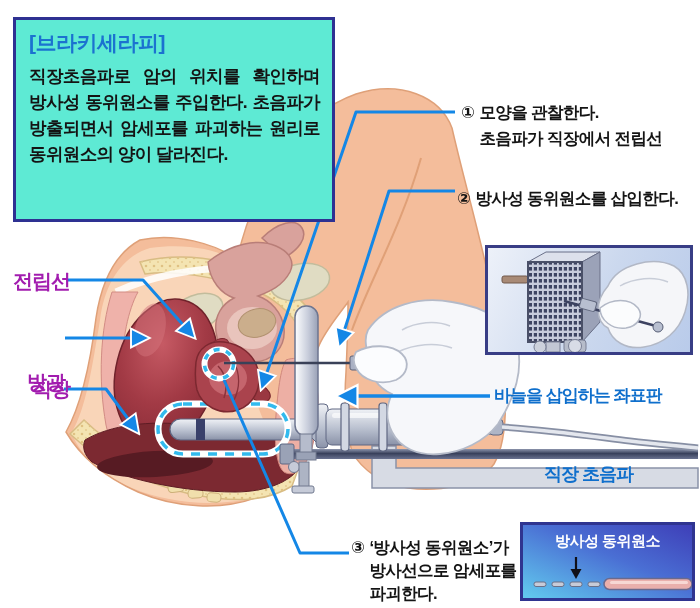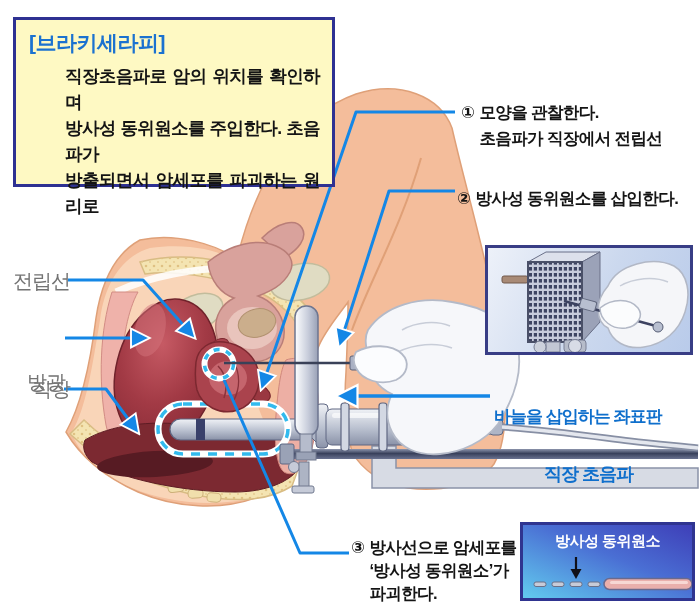--- a/index.html
+++ b/index.html
@@ -1,45 +1,45 @@
 <!DOCTYPE html>
 <html><head>
 <meta charset="utf-8">
 <style>
   html,body{margin:0;padding:0;background:#fff;}
   #stage{position:relative;width:700px;height:608px;background:#ffffff;overflow:hidden;
          font-family:"Liberation Sans","DejaVu Sans",sans-serif;}
   #anatomy-svg{position:absolute;left:0;top:0;width:700px;height:608px;}
 
   
-  .info-box{position:absolute;left:13px;top:17px;width:322px;height:170px;
-            border:3px solid #2E3192;background:#fef9c3;box-sizing:border-box;
+  .info-box{position:absolute;left:13px;top:17px;width:322px;height:205px;
+            border:3px solid #2E3192;background:#5eead4;box-sizing:border-box;
             padding:7px 12px 0 13px;}
   .info-title{color:#1B72D0;font-size:21px;font-weight:bold;letter-spacing:-0.5px;margin:2px 0 6px 0;}
   .info-line{font-size:17.5px;line-height:26px;color:#141414;font-weight:600;
-             letter-spacing:-0.6px;text-align:justify;text-align-last:justify;margin-left:36px;}
+             letter-spacing:-0.6px;text-align:justify;text-align-last:justify;}
   .info-line.last{text-align-last:left;}
 
   
   .step{position:absolute;display:flex;color:#141414;font-weight:600;
         font-size:16.5px;line-height:26px;letter-spacing:-0.6px;}
   .step .num{margin-right:5px;}
   .step1{left:461px;top:99px;}
   .step2{left:457px;top:185px;}
   .step3{left:351px;top:536px;line-height:23px;}
 
   
-  .organ-label{position:absolute;color:#737373;font-weight:normal;font-size:20px;letter-spacing:-1px;}
+  .organ-label{position:absolute;color:#a21caf;font-weight:bold;font-size:20px;letter-spacing:-1px;}
   .lbl-prostate{left:13px;top:268px;}
   .lbl-bladder{left:27px;top:325px;margin-top:44px;}
   .lbl-rectum{left:32px;top:376px;}
 
   
   .equip-label{position:absolute;color:#0F6FCC;font-weight:bold;letter-spacing:-1px;}
-  .lbl-template{left:494px;top:405px;font-size:17px;}
+  .lbl-template{left:494px;top:384px;font-size:17px;}
   .lbl-ultra{left:544px;top:462px;font-size:18px;}
 
   
   .inset-box{position:absolute;left:485px;top:245px;width:208px;height:110px;
              border:3px solid #383D85;box-sizing:border-box;
              background:linear-gradient(115deg,#EDF1F9 0%,#CBD8EE 55%,#B9CBEA 100%);}
   .inset-box svg{display:block;width:100%;height:100%;}
 
   
   .iso-box{position:absolute;left:520px;top:522px;width:175px;height:79px;
@@ -211,40 +211,41 @@
       <path d="M64,389 L106,389 L137,431" marker-end="url(#arr)"></path>
       <path d="M490,396 L340,396" marker-end="url(#arr)" stroke-width="3.5"></path>
     </g>
   </svg>
 
   <div class="info-box">
     <div class="info-title">[브라키세라피]</div>
     <div class="info-line">직장초음파로 암의 위치를 확인하며</div>
     <div class="info-line">방사성 동위원소를 주입한다. 초음파가</div>
     <div class="info-line">방출되면서 암세포를 파괴하는 원리로</div>
+    <div class="info-line last">동위원소의 양이 달라진다.</div>
   </div>
 
   <div class="step step1">
     <span class="num">①</span>
     <div>
       <div>모양을 관찰한다.</div>
       <div>초음파가 직장에서 전립선</div>
     </div>
   </div>
   <div class="step step2">
     <span class="num">②</span>
     <div>
       <div>방사성 동위원소를 삽입한다.</div>
     </div>
   </div>
   <div class="step step3">
     <span class="num">③</span>
     <div>
+      <div>‘방사성 동위원소’가</div>
       <div>방사선으로 암세포를</div>
-      <div>‘방사성 동위원소’가</div>
       <div>파괴한다.</div>
     </div>
   </div>
 
   <div class="organ-label lbl-prostate">전립선</div>
   <div class="organ-label lbl-bladder">방광</div>
   <div class="organ-label lbl-rectum">직장</div>
 
   <div class="equip-label lbl-template">바늘을 삽입하는 좌표판</div>
   <div class="equip-label lbl-ultra">직장 초음파</div>

